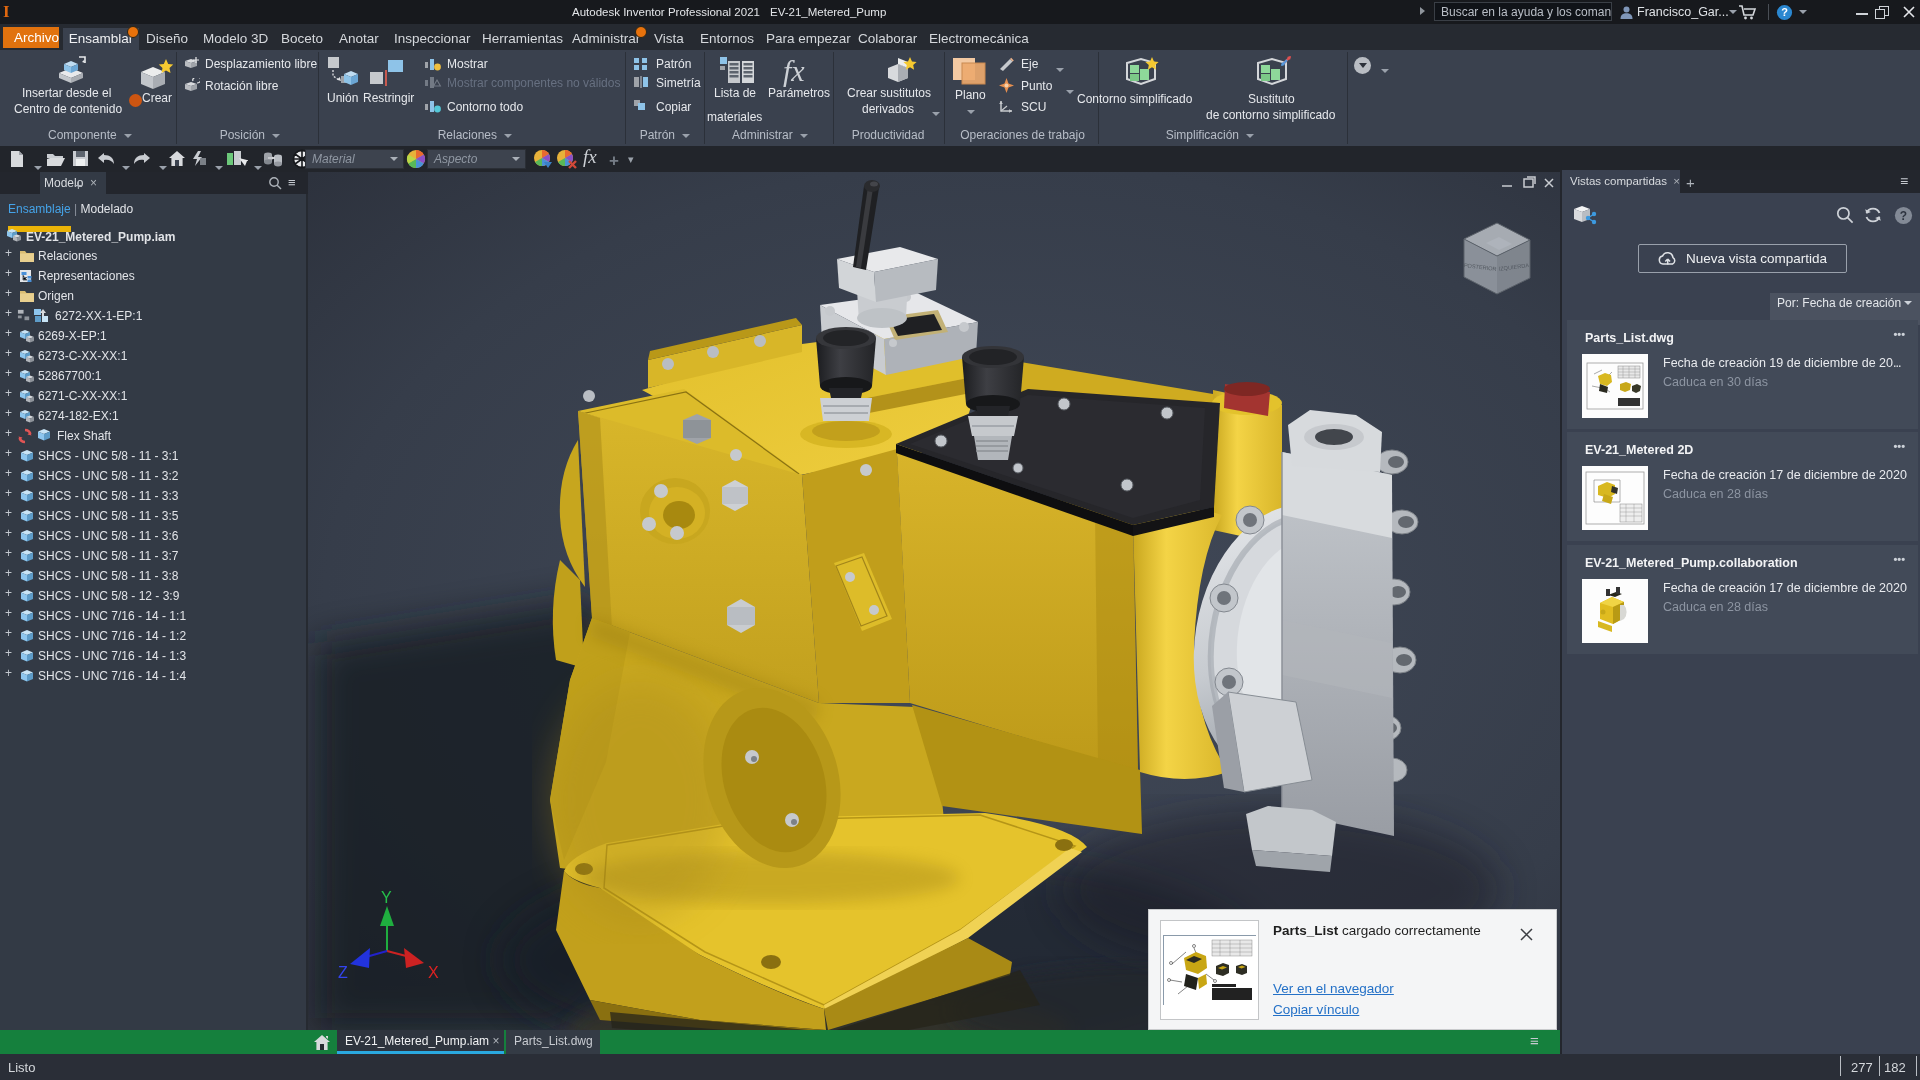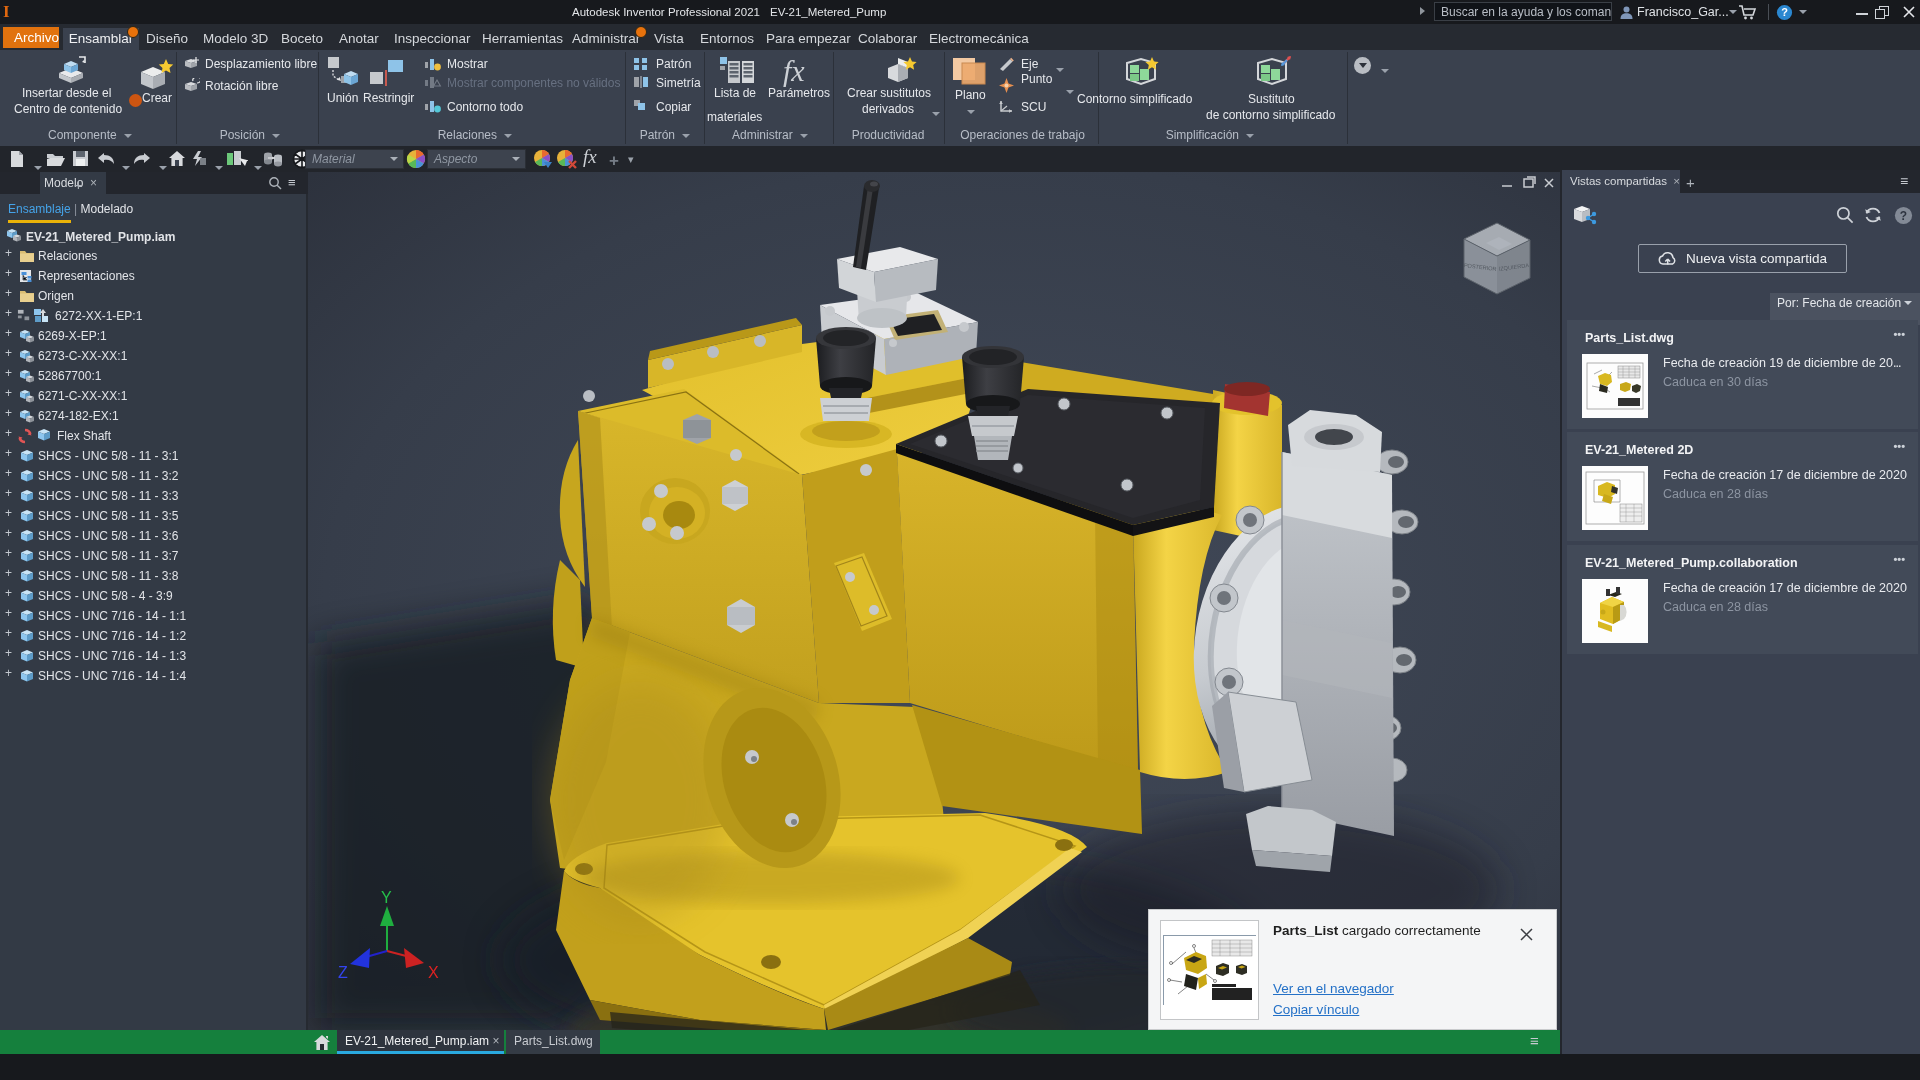--- a/index.html
+++ b/index.html
@@ -269,21 +269,21 @@
     <svg class="abs" style="left:998px; top:6px;" width="17" height="15" viewBox="0 0 17 15">
         <path d="M2 13 L12 3 l2.6 2.6 L5 15 Z" fill="#c6c9cd"></path>
         <path d="M12 3 l2.6 2.6 1.2 -1.2 -2.6 -2.6 Z" fill="#e8b089"></path>
       </svg>
     <div class="rtxt" style="left:1021px; top:7px;">Eje</div>
     <div class="abs" style="left:1052px; top:12px;"><span class="caret"></span></div>
     <svg class="abs" style="left:998px; top:27px;" width="17" height="16" viewBox="0 0 17 16">
         <path d="M8.5 1 L10.5 6.5 L16 8.5 L10.5 10.5 L8.5 16 L6.5 10.5 L1 8.5 L6.5 6.5 Z" fill="#e89050"></path>
         <circle cx="8.5" cy="8.5" r="2" fill="#f6d0a8"></circle>
       </svg>
-    <div class="rtxt" style="left:1021px; top:22px;">Punto</div>
+    <div class="rtxt" style="left:1021px; top:29px;">Punto</div>
     <div class="abs" style="left:1062px; top:34px;"><span class="caret"></span></div>
     <svg class="abs" style="left:998px; top:49px;" width="17" height="15" viewBox="0 0 17 15">
         <path d="M3 2 v10 h11" stroke="#c6c9cd" stroke-width="1.5" fill="none"></path>
         <path d="M3 2 l-1.8 3 h3.6 Z" fill="#c6c9cd"></path>
         <path d="M14 12 l-3 -1.8 v3.6 Z" fill="#c6c9cd"></path>
         <path d="M3 12 L9 7" stroke="#c6c9cd" stroke-width="1.2"></path>
       </svg>
     <div class="rtxt" style="left:1021px; top:50px;">SCU</div>
     <div class="rlabel" style="left:945px; width:155px;">Operaciones de trabajo</div>
     <div class="rsep" style="left:1098px;"></div>
@@ -403,21 +403,21 @@
     <div id="lphead">
       <div id="lptab">Modelo &nbsp;<span style="color:#aeb3ba;">×</span></div>
       <div class="abs" style="left:74px; top:4px; color:#aeb3ba; font-size:15px;">+</div>
       <svg class="abs" style="left:268px; top:4px;" width="14" height="14" viewBox="0 0 14 14">
           <circle cx="6" cy="6" r="4.2" stroke="#aeb3ba" stroke-width="1.4" fill="none"></circle>
           <path d="M9.2 9.2 L13 13" stroke="#aeb3ba" stroke-width="1.4"></path>
         </svg>
       <div class="abs" style="left:288px; top:3px; color:#c6cad0; font-size:13px;">≡</div>
     </div>
     <div id="modes">
-      <span style="color:#45a3e8; border-bottom:3px solid #eab308; padding-bottom:4px;text-align:center;">Ensamblaje</span>
+      <span style="color:#45a3e8; border-bottom:6px solid #eab308; padding-bottom:10px;text-align:center;">Ensamblaje</span>
       <span style="color:#8b919b;"> | </span><span style="color:#e2e4e8;">Modelado</span>
     </div>
     <svg width="0" height="0" style="position:absolute;">
       <defs>
         <g id="cubeP">
             <path d="M2 4.5 L8 2 L14 4.5 L8 7 Z" fill="#c8e4f6"></path>
             <path d="M2 4.5 L2 11 L8 13.5 L8 7 Z" fill="#8ec6ee"></path>
             <path d="M14 4.5 L14 11 L8 13.5 L8 7 Z" fill="#5e9cc8"></path>
           </g>
         <g id="cubeA">
@@ -578,21 +578,21 @@
           <svg class="abs" style="left:19px; top:2px;" width="16" height="16" viewBox="0 0 16 16">
             <use href="#cubeP"></use>
           </svg>
           <span class="tlbl">SHCS - UNC 5/8 - 11 - 3:8</span>
         </div>
       <div class="trow" style="top:362px;">
           <span class="texp">+</span>
           <svg class="abs" style="left:19px; top:2px;" width="16" height="16" viewBox="0 0 16 16">
             <use href="#cubeP"></use>
           </svg>
-          <span class="tlbl">SHCS - UNC 5/8 - 4 - 3:9</span>
+          <span class="tlbl">SHCS - UNC 5/8 - 12 - 3:9</span>
         </div>
       <div class="trow" style="top:382px;">
           <span class="texp">+</span>
           <svg class="abs" style="left:19px; top:2px;" width="16" height="16" viewBox="0 0 16 16">
             <use href="#cubeP"></use>
           </svg>
           <span class="tlbl">SHCS - UNC 7/16 - 14 - 1:1</span>
         </div>
       <div class="trow" style="top:402px;">
           <span class="texp">+</span>
@@ -991,20 +991,28 @@
         <path d="M9 1 L1 8 h2.4 v8 h11.2 v-8 H17 Z" fill="#d8dadd"></path>
         <rect x="7" y="10" width="4" height="6" fill="#262a31"></rect>
         <path d="M13 2 h2 v3 l-2 -1.8 Z" fill="#d8dadd"></path>
       </svg>
     <div class="abs" style="left:337px; top:0px; width:167px; height:21px; background:#2e343e; color:#f0f1f3; font-size:12px; padding:4px 0 0 8px; white-space:nowrap;">EV-21_Metered_Pump.iam <span style="color:#aeb3ba;">×</span></div>
     <div class="abs" style="left:337px; top:21px; width:167px; height:3px; background:#2aa9e0;"></div>
     <div class="abs" style="left:506px; top:0px; width:94px; height:24px; background:#343b45; color:#c9ccd2; font-size:12px; padding:4px 0 0 8px;">Parts_List.dwg</div>
     <div class="abs" style="left:1530px; top:2px; color:#c6cad0; font-size:15px;">≡</div>
   </div>
 
+  <div id="statusbar" class="abs">
+    <div class="abs" style="left:8px; top:6px;">Listo</div>
+    <div class="abs" style="left:1840px; top:2px; width:1px; height:20px; background:#b9bdc3;"></div>
+    <div class="abs" style="left:1851px; top:6px;">277</div>
+    <div class="abs" style="left:1879px; top:2px; width:1px; height:20px; background:#b9bdc3;"></div>
+    <div class="abs" style="left:1884px; top:6px;">182</div>
+    <div class="abs" style="left:1916px; top:2px; width:1px; height:20px; background:#b9bdc3;"></div>
+  </div>
 
   <div id="toast" class="abs">
     <div class="abs" style="left:11px; top:10px; width:99px; height:100px; background:#fff; border:1px solid #c3c5c7;"></div>
     <div class="abs" style="left:14px; top:25px; width:93px; height:70px; background:#fff; border:1px solid #8a9aaa;">
       <svg width="93" height="70" viewBox="0 0 93 70">
           <rect width="93" height="70" fill="#fff"></rect>
         <g stroke="#333" stroke-width="0.6">
             <path d="M8 28 l14 -12 M6 44 l12 2 M30 12 l4 10 M42 38 l8 6 M14 58 l10 -8"></path>
           </g>
         <circle cx="7" cy="27" r="1.5" fill="none" stroke="#333" stroke-width="0.6"></circle>

